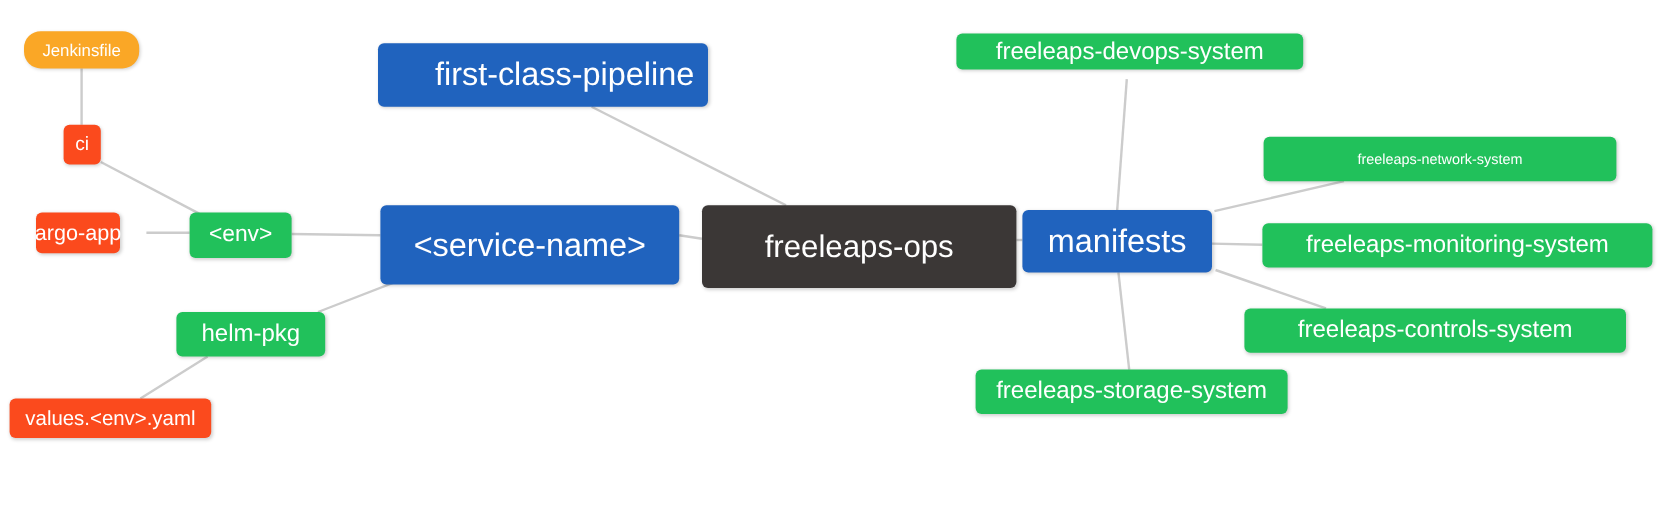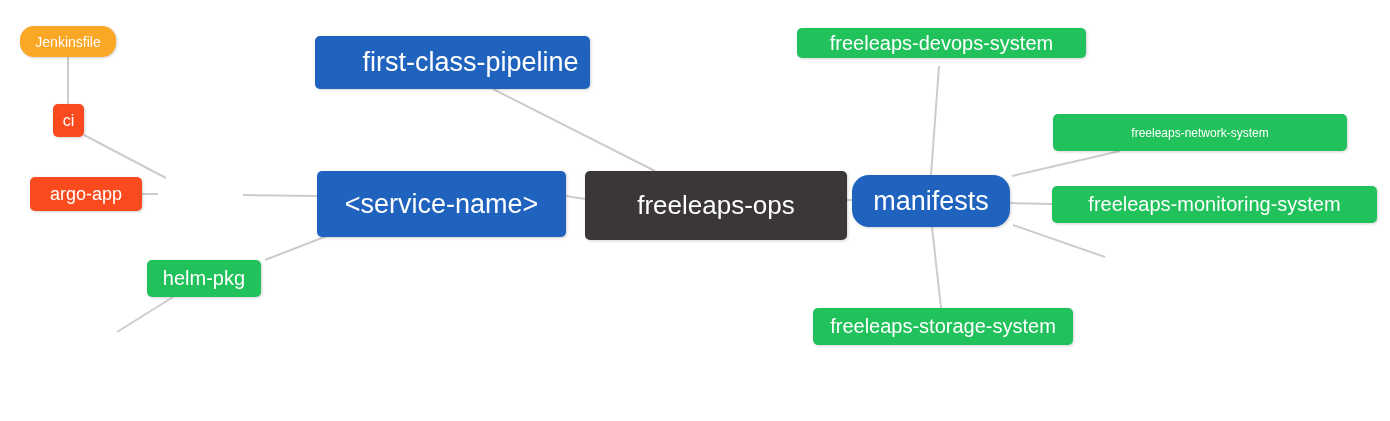--- a/index.html
+++ b/index.html
@@ -36,28 +36,28 @@
   }
   .blue   { background: #2063be; }
   .green  { background: #21c15b; }
   .orange { background: #faa726; border-radius: 14px; }
   .red    { background: #fb4a1d; text-align: right; }
   .dark   { background: #3b3736; }
 
   
   #n-jenkinsfile { left: 20px;  top: 26px;  width: 96px;  height: 31px; font-size: 14px; }
   #n-ci          { left: 53px;  top: 104px; width: 31px;  height: 33px; font-size: 16px; }
-  #n-argo-app    { left: 30px;  top: 177px; width: 112px;  height: 34px; font-size: 18px; }
+  #n-argo-app    { left: 30px;  top: 177px; width: 70px;  height: 34px; font-size: 18px; }
   #n-env         { left: 158px; top: 177px; width: 85px;  height: 38px; font-size: 19px; }
-  #n-helm-pkg    { left: 147px; top: 260px; width: 114px; height: 37px; font-size: 20px; }
+  #n-helm-pkg    { left: 147px; top: 260px; width: 124px; height: 37px; font-size: 20px; }
   #n-values      { left: 8px;   top: 332px; width: 168px; height: 33px; font-size: 17px; }
   #n-service     { left: 317px; top: 171px; width: 249px; height: 66px; font-size: 27px; }
   #n-fcp         { left: 315px; top: 36px;  width: 275px; height: 53px; font-size: 27px; padding-left: 36px; }
   #n-ops         { left: 585px; top: 171px; width: 262px; height: 69px; font-size: 26px; }
-  #n-manifests   { left: 852px; top: 175px; width: 158px; height: 52px; font-size: 27px; border-radius: 17px; }
+  #n-manifests   { left: 852px; top: 175px; width: 158px; height: 52px; font-size: 27px; }
   #n-devops      { left: 797px; top: 28px;  width: 289px; height: 30px; font-size: 20px; }
   #n-network     { left: 1053px; top: 114px; width: 294px; height: 37px; font-size: 12px; }
   #n-monitoring  { left: 1052px; top: 186px; width: 325px; height: 37px; font-size: 20px; }
   #n-controls    { left: 1037px; top: 257px; width: 318px; height: 37px; font-size: 20px; }
   #n-storage     { left: 813px; top: 308px; width: 260px; height: 37px; font-size: 20px; }
 </style>
 </head>
 <body>
 
 <div class="canvas">
@@ -77,23 +77,26 @@
       <line x1="1012" y1="176" x2="1120" y2="151"></line>
       <line x1="1010" y1="203" x2="1052" y2="204"></line>
       <line x1="1013" y1="225" x2="1105" y2="257"></line>
       <line x1="932" y1="227" x2="941" y2="308"></line>
     </g>
   </svg>
 
   <div id="n-jenkinsfile" class="node orange">Jenkinsfile</div>
   <div id="n-ci" class="node red">ci</div>
   <div id="n-argo-app" class="node red">argo-app</div>
+  <div id="n-env" class="node green">&lt;env&gt;</div>
   <div id="n-helm-pkg" class="node green">helm-pkg</div>
+  <div id="n-values" class="node red">values.&lt;env&gt;.yaml</div>
   <div id="n-service" class="node blue">&lt;service-name&gt;</div>
   <div id="n-fcp" class="node blue">first-class-pipeline</div>
   <div id="n-ops" class="node dark">freeleaps-ops</div>
   <div id="n-manifests" class="node blue">manifests</div>
   <div id="n-devops" class="node green">freeleaps-devops-system</div>
   <div id="n-network" class="node green">freeleaps-network-system</div>
   <div id="n-monitoring" class="node green">freeleaps-monitoring-system</div>
+  <div id="n-controls" class="node green">freeleaps-controls-system</div>
   <div id="n-storage" class="node green">freeleaps-storage-system</div>
 
 </div>
 
 </body></html>

